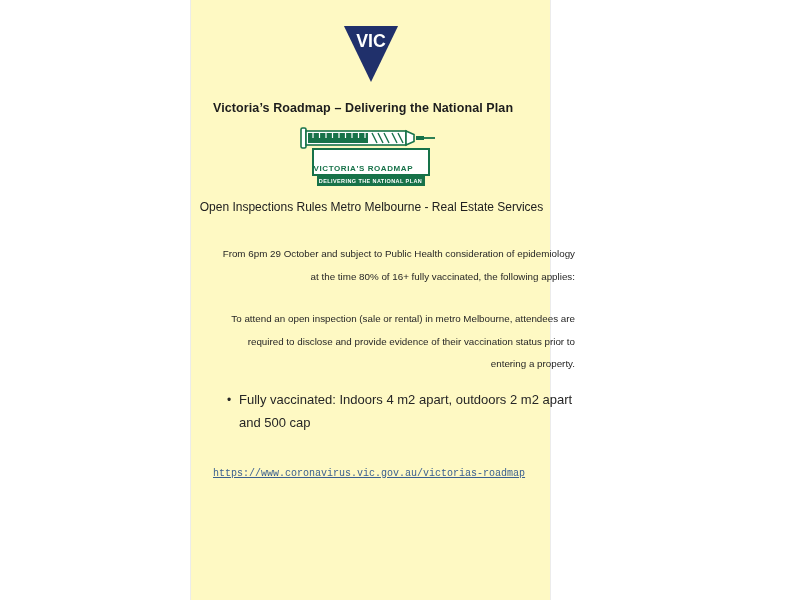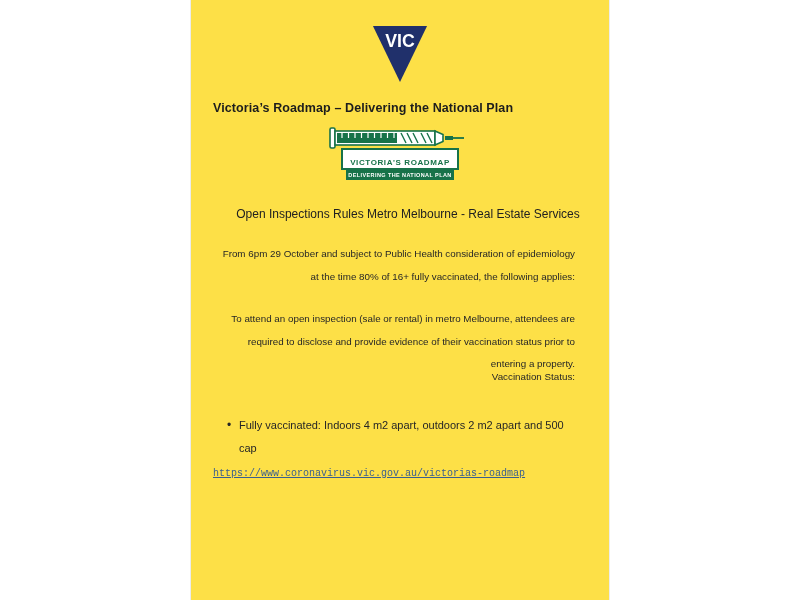--- a/index.html
+++ b/index.html
@@ -14,23 +14,23 @@
     position: relative;
     width: 800px;
     height: 600px;
     background: #ffffff;
     overflow: hidden;
   }
   .page {
     position: absolute;
     left: 190px;
     top: 0;
-    width: 420px;
+    width: 361px;
     height: 600px;
-    background: #fde047;
+    background: #fef9c3;
     border-left: 1px solid #ececec;
     border-right: 1px solid #ececec;
     box-sizing: border-box;
     color: #262626;
   }
   .vic-logo {
     position: absolute;
     top: 24px;
     left: 50%;
     transform: translateX(-50%);
@@ -66,43 +66,43 @@
   }
   .roadmap-box-title {
     margin-top: -3px;
     width: 114px;
     border: 2px solid #177249;
     background: #ffffff;
     color: #177249;
     font-size: 8px;
     font-weight: bold;
     letter-spacing: 0.6px;
-    text-align: center;
-    padding: 8px 0 1px 0;
+    text-align: left;
+    padding: 14px 0 1px 0;
     line-height: 9px;
     white-space: nowrap;
   }
   .roadmap-box-subtitle {
     width: 108px;
     background: #177249;
     color: #ffffff;
     font-size: 5.5px;
     font-weight: bold;
     letter-spacing: 0.4px;
     text-align: center;
     padding: 2px 0;
     line-height: 6px;
     white-space: nowrap;
   }
   .doc-subtitle {
     position: absolute;
     top: 199px;
     left: 0;
     width: 100%;
-    margin: 8px;
+    margin: 1px;
     text-align: center;
     font-size: 12px;
     font-weight: normal;
     color: #212121;
   }
   .body-text {
     position: absolute;
     left: 22px;
     width: 362px;
     margin: 0;
@@ -118,24 +118,23 @@
     position: absolute;
     top: 389px;
     left: 48px;
     width: 342px;
     margin: 0;
     padding: 0;
     list-style: none;
   }
   .rules-list li {
     position: relative;
-    font-size: 11px;
+    font-size: 13px;
     line-height: 22.5px;
     color: #262626;
-    margin-top: 25px;
   }
   .rules-list li::before {
     content: "\2022";
     position: absolute;
     left: -12px;
     top: 0;
     font-size: 12px;
     color: #262626;
   }
   .doc-link {
@@ -200,21 +199,20 @@
       </svg>
       <div class="roadmap-box-title">VICTORIA'S ROADMAP</div>
       <div class="roadmap-box-subtitle">DELIVERING THE NATIONAL PLAN</div>
     </div>
 
     <h2 class="doc-subtitle">Open Inspections Rules Metro Melbourne - Real Estate Services</h2>
 
     <p class="body-text para-1">From 6pm 29 October and subject to Public Health consideration of epidemiology at the time 80% of 16+ fully vaccinated, the following applies:</p>
     <p class="body-text para-2">To attend an open inspection (sale or rental) in metro Melbourne, attendees are required to disclose and provide evidence of their vaccination status prior to entering a property.</p>
 
-    <p class="body-text vacc-heading">Vaccination Status:</p>
     <ul class="rules-list">
       <li>Fully vaccinated: Indoors 4 m2 apart, outdoors 2 m2 apart and 500 cap</li>
     </ul>
 
     <a class="doc-link">https://www.coronavirus.vic.gov.au/victorias-roadmap</a>
 
   </div>
 </div>
 
 </body></html>

